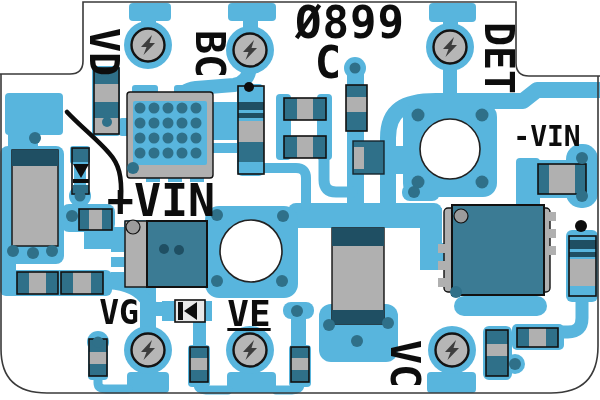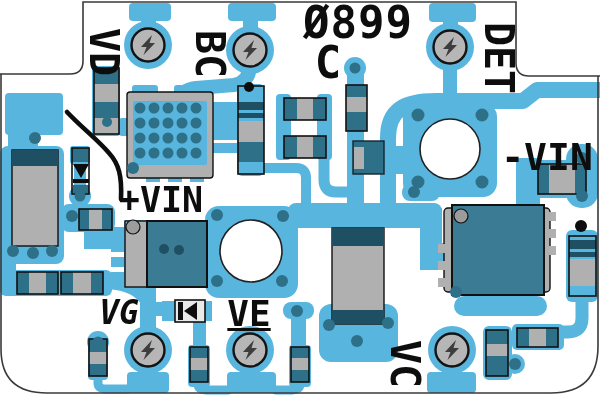--- a/index.html
+++ b/index.html
@@ -363,21 +363,21 @@
   <path class="silk" d="M 67 112 C 80 126 98 140 109 153 C 119 164 122 176 121 199"></path>
 
   <g>
     <path class="edge" d="M 0 74 L 70 74 Q 83 74 83 61 L 83 2 L 516 2 L 516 63 Q 516 76 529 76 L 600 76"></path>
     <path class="edge" d="M 1 74 L 1 349 Q 1 393 47 393 L 551 393 Q 598 393 598 346 L 598 76"></path>
   </g>
 </svg>
 
 <div class="lbl rot" style="left:104px;top:52px;font-size:40px;">VD</div>
 <div class="lbl rot" style="left:210px;top:54px;font-size:40px;">BC</div>
-<div class="lbl" style="left:350px;top:23px;font-size:44px;letter-spacing:1px;margin-left:8px;">Ø899</div>
+<div class="lbl" style="left:350px;top:23px;font-size:44px;letter-spacing:1px;">Ø899</div>
 <div class="lbl" style="left:328px;top:63px;font-size:44px;">C</div>
 <div class="lbl rot" style="left:499px;top:58px;font-size:40px;">DET</div>
-<div class="lbl" style="left:547px;top:137px;font-size:38px;margin-top:20px;">-VIN</div>
-<div class="lbl" style="left:161px;top:200px;font-size:35px;">+VIN</div>
-<div class="lbl" style="left:119px;top:312px;font-size:33px;font-style:italic;">VG</div>
+<div class="lbl" style="left:547px;top:137px;font-size:28px;">-VIN</div>
+<div class="lbl" style="left:161px;top:200px;font-size:45px;">+VIN</div>
+<div class="lbl" style="left:119px;top:312px;font-size:33px;">VG</div>
 <div class="lbl" style="left:249px;top:314px;font-size:36px;text-decoration:underline;">VE</div>
 <div class="lbl rot" style="left:405px;top:364px;font-size:40px;">VC</div>
 </div>
 
 </body></html>

